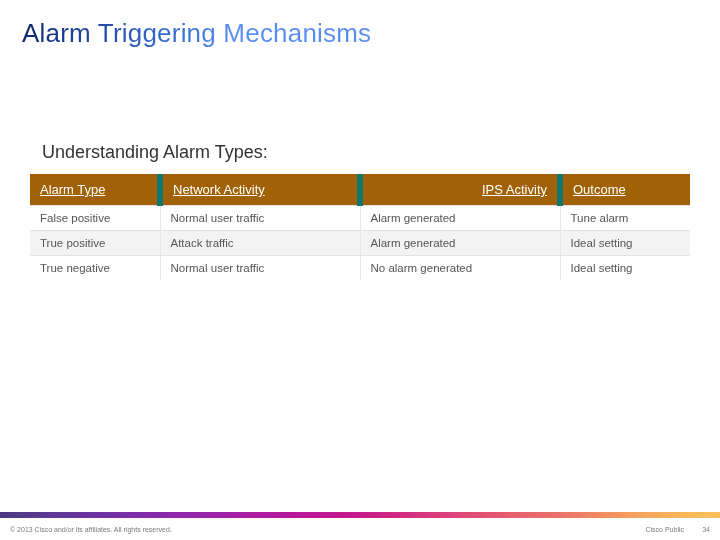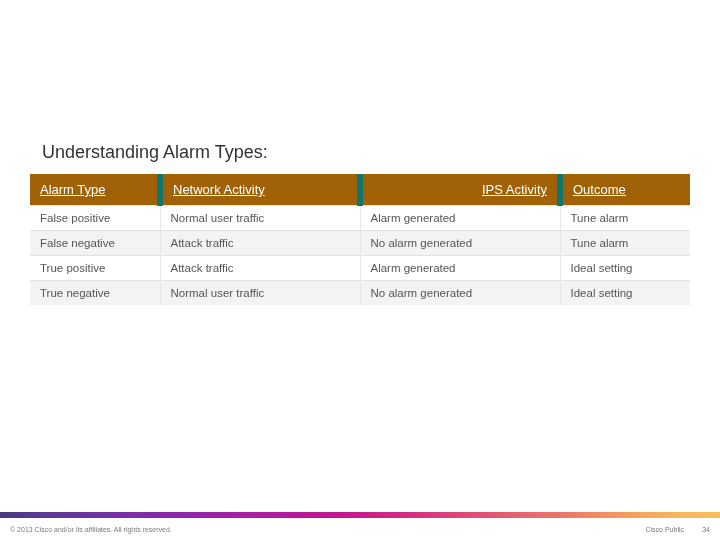--- a/index.html
+++ b/index.html
@@ -97,43 +97,40 @@
     color: #7a7a7a;
   }
   .footer-right { display: flex; align-items: center; gap: 12px; }
   .pagenum { min-width: 14px; text-align: right; }
 </style>
 </head>
 <body>
 
 <div class="slide">
 
+  <div class="title">
+    <span class="grad">Alarm Triggering Mechanisms</span>
+  </div>
 
   <div class="subtitle">Understanding Alarm Types:</div>
 
   <table class="table">
     <thead>
       <tr>
         <th class="c0">Alarm Type</th>
         <th class="c1">Network Activity</th>
         <th class="c2">IPS Activity</th>
         <th class="c3">Outcome</th>
       </tr>
     </thead>
     <tbody>
       <tr>
         <td>False positive</td>
         <td>Normal user traffic</td>
         <td>Alarm generated</td>
-        <td>Tune alarm</td>
-      </tr>
-      <tr>
-        <td>False negative</td>
-        <td>Attack traffic</td>
-        <td>No alarm generated</td>
         <td>Tune alarm</td>
       </tr>
       <tr>
         <td>True positive</td>
         <td>Attack traffic</td>
         <td>Alarm generated</td>
         <td>Ideal setting</td>
       </tr>
       <tr>
         <td>True negative</td>

